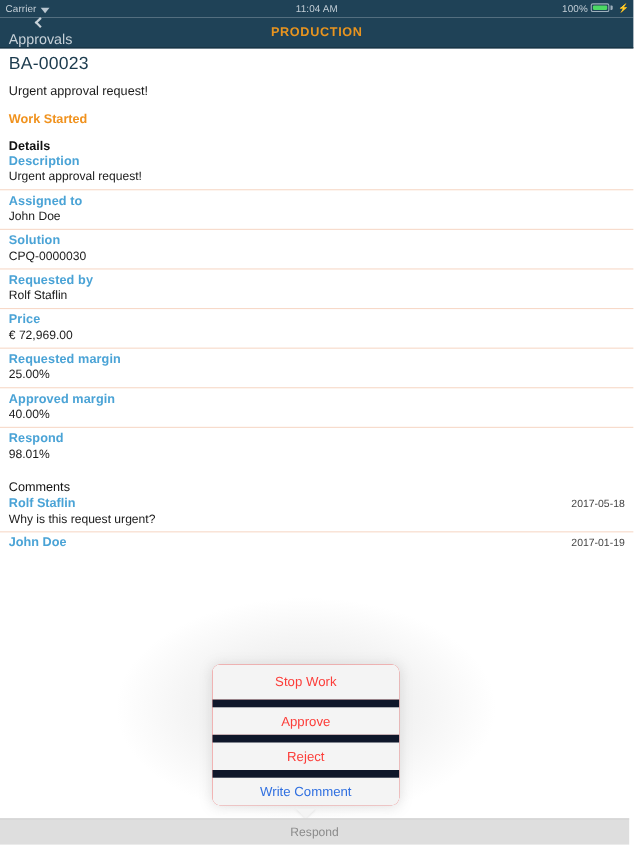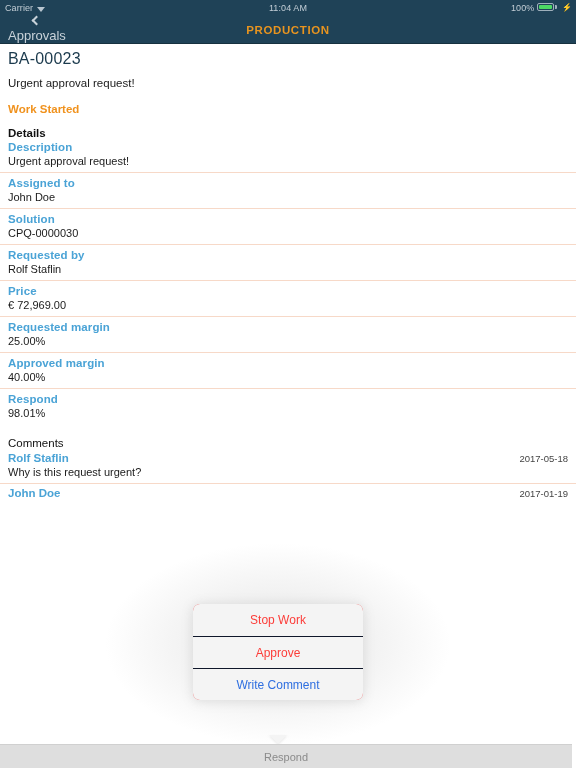--- a/index.html
+++ b/index.html
@@ -87,21 +87,21 @@
   .popover {
     position:absolute; left:193px; top:604px; width:170px;
     background:#ef4444; border-radius:7px;
     box-shadow:0 1px 12px rgba(120,120,120,0.22);
     overflow:hidden;
   }
   .sheet-item {
     height:32px; display:flex; align-items:center; justify-content:center;
     font-size:12px; cursor:pointer; background:#f4f4f4;
   }
-  .sheet-item + .sheet-item { border-top:1px solid #0f172a; }
+  .sheet-item + .sheet-item { border-top:7px solid #0f172a; }
   .sheet-item.destructive { color:#fc3d39; }
   .sheet-item.normal { color:#2f6fe0; }
   .arrow {
     position:absolute; left:269px; top:735px; width:0; height:0;
     border-left:9px solid transparent; border-right:9px solid transparent;
     border-top:9px solid #f4f4f4;
     filter:drop-shadow(0 1px 1px rgba(140,140,140,0.18));
   }
 
   
@@ -221,20 +221,21 @@
       <div class="body"></div>
     </div>
 
   </div>
 
   <div class="glow"></div>
 
   <div class="popover">
     <div class="sheet-item destructive">Stop Work</div>
     <div class="sheet-item destructive">Approve</div>
+    <div class="sheet-item destructive">Reject</div>
     <div class="sheet-item normal">Write Comment</div>
   </div>
   <div class="arrow"></div>
 
   <div class="toolbar">
     <span class="btn">Respond</span>
   </div>
 
 </div>
 

